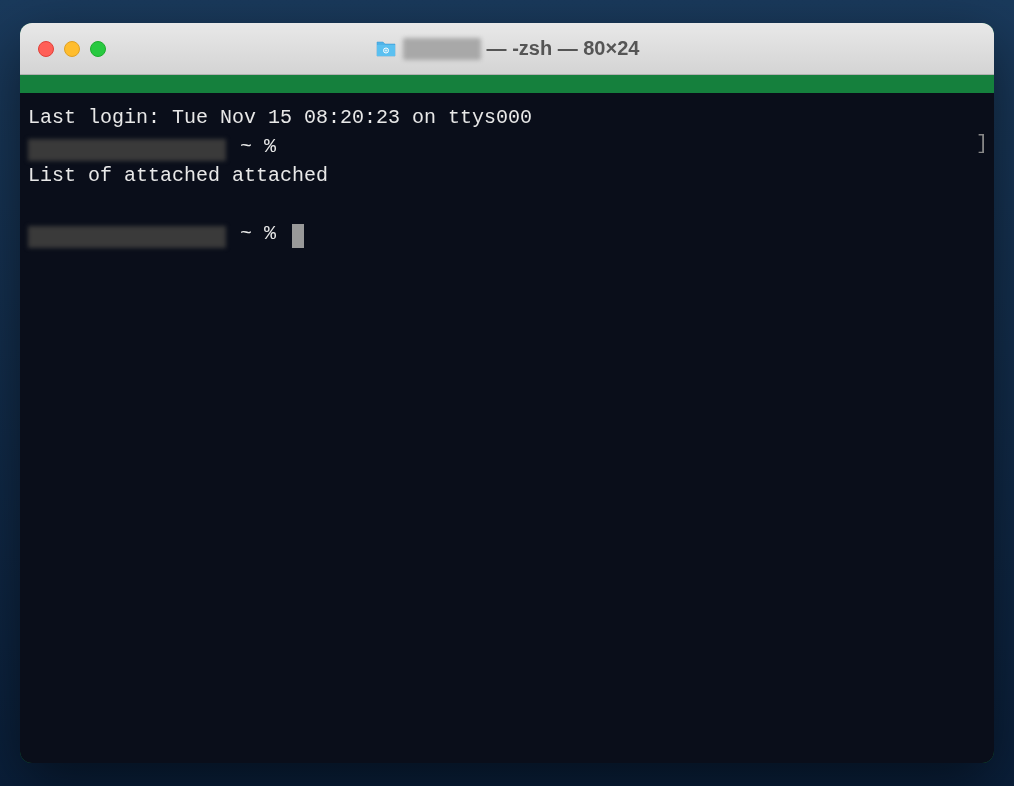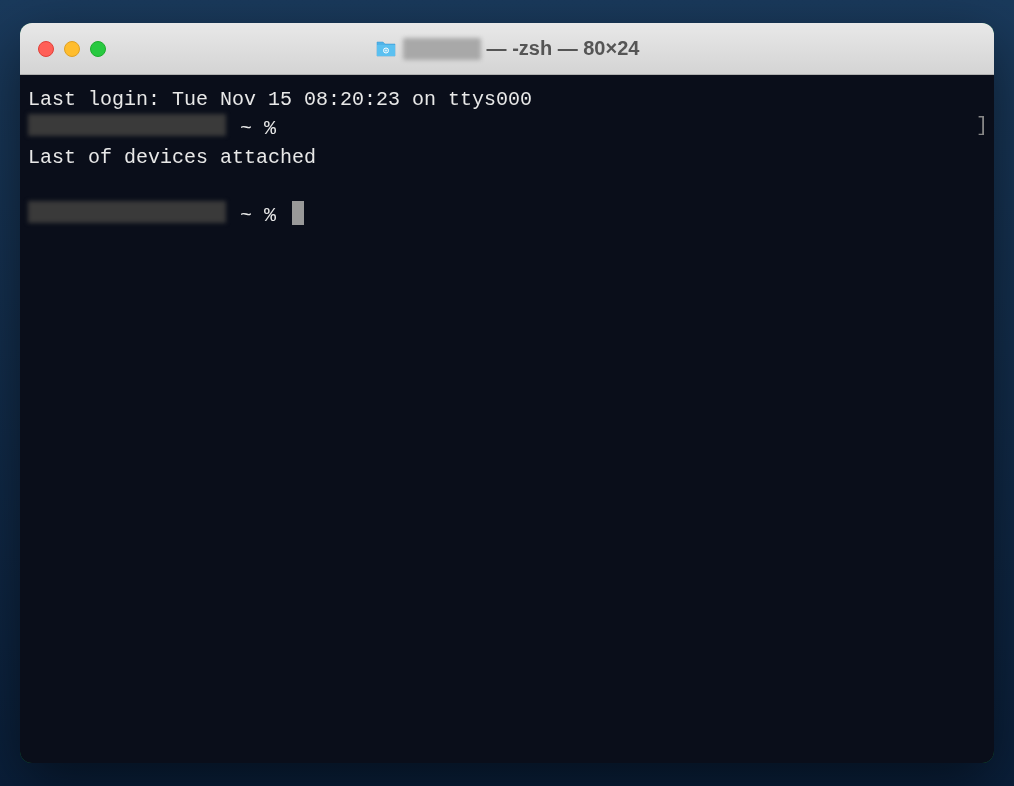--- a/index.html
+++ b/index.html
@@ -18,20 +18,21 @@
     }
     .window {
       width: 974px;
       height: 740px;
       background: #15803d;
       border-radius: 12px;
       overflow: hidden;
       box-shadow: 0 20px 60px rgba(0,0,0,0.5);
       display: flex;
       flex-direction: column;
+      gap: 18px;
     }
     .titlebar {
       height: 52px;
       background: linear-gradient(180deg, #e8e8e8 0%, #d4d4d4 100%);
       border-bottom: 1px solid #b0b0b0;
       display: flex;
       align-items: center;
       position: relative;
     }
     .traffic-lights {
@@ -83,21 +84,21 @@
       padding: 10px 8px;
       font-family: "Menlo", "Monaco", "Courier New", monospace;
       font-size: 20px;
       line-height: 1.45;
       color: #e8e8e8;
       position: relative;
     }
     .term-line {
       white-space: pre;
       display: flex;
-      align-items: flex-start;
+      align-items: flex-end;
     }
     .blur-block {
       display: inline-block;
       height: 22px;
       background: #3a3a3a;
       filter: blur(2px);
       border-radius: 1px;
       margin-right: 2px;
     }
     .blur-w1 { width: 198px; }
@@ -149,21 +150,21 @@
   <div class="terminal-body">
     <div class="scroll-indicator">]</div>
     <div class="term-line">
       <span>Last login: Tue Nov 15 08:20:23 on ttys000</span>
     </div>
     <div class="term-line">
       <span class="blur-block blur-w1"></span>
       <span> ~ % </span>
     </div>
     <div class="term-line">
-      <span>Last of devices attached</span>
+      <span>List of attached attached</span>
     </div>
     <div class="spacer-line"></div>
     <div class="term-line">
       <span class="blur-block blur-w2"></span>
       <span> ~ % </span>
       <span class="cursor-block"></span>
     </div>
   </div>
 </div>
 

